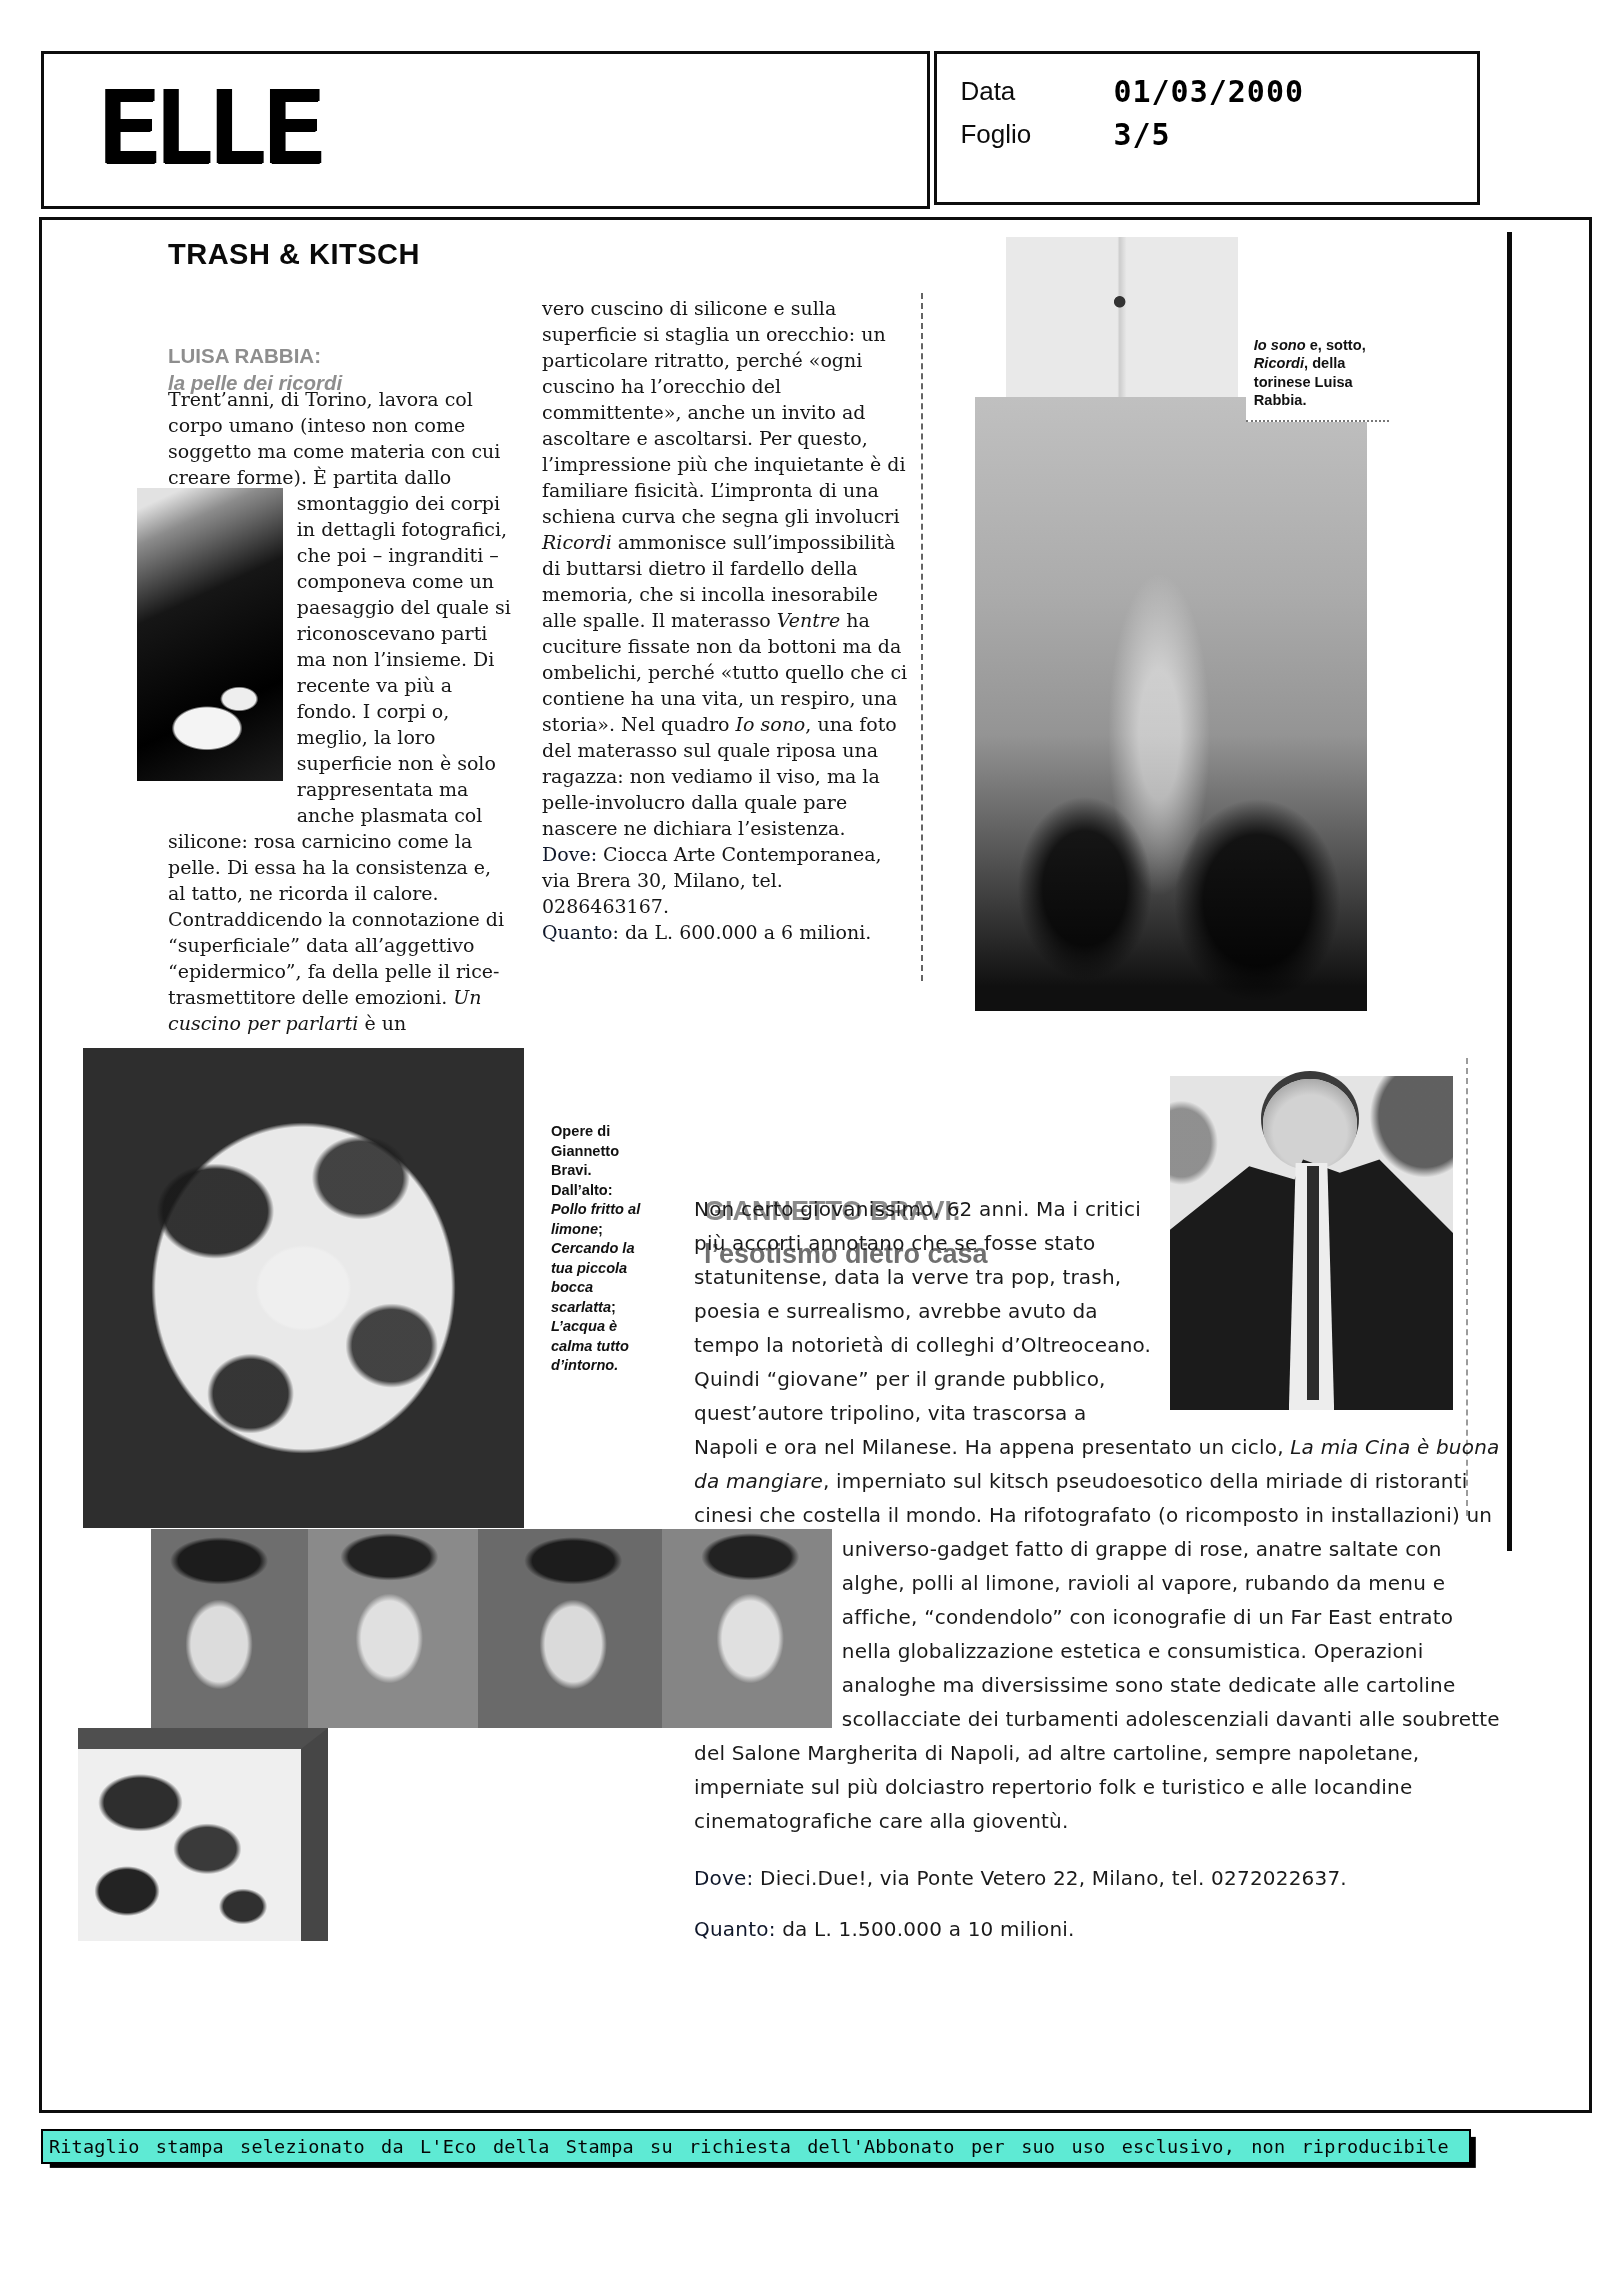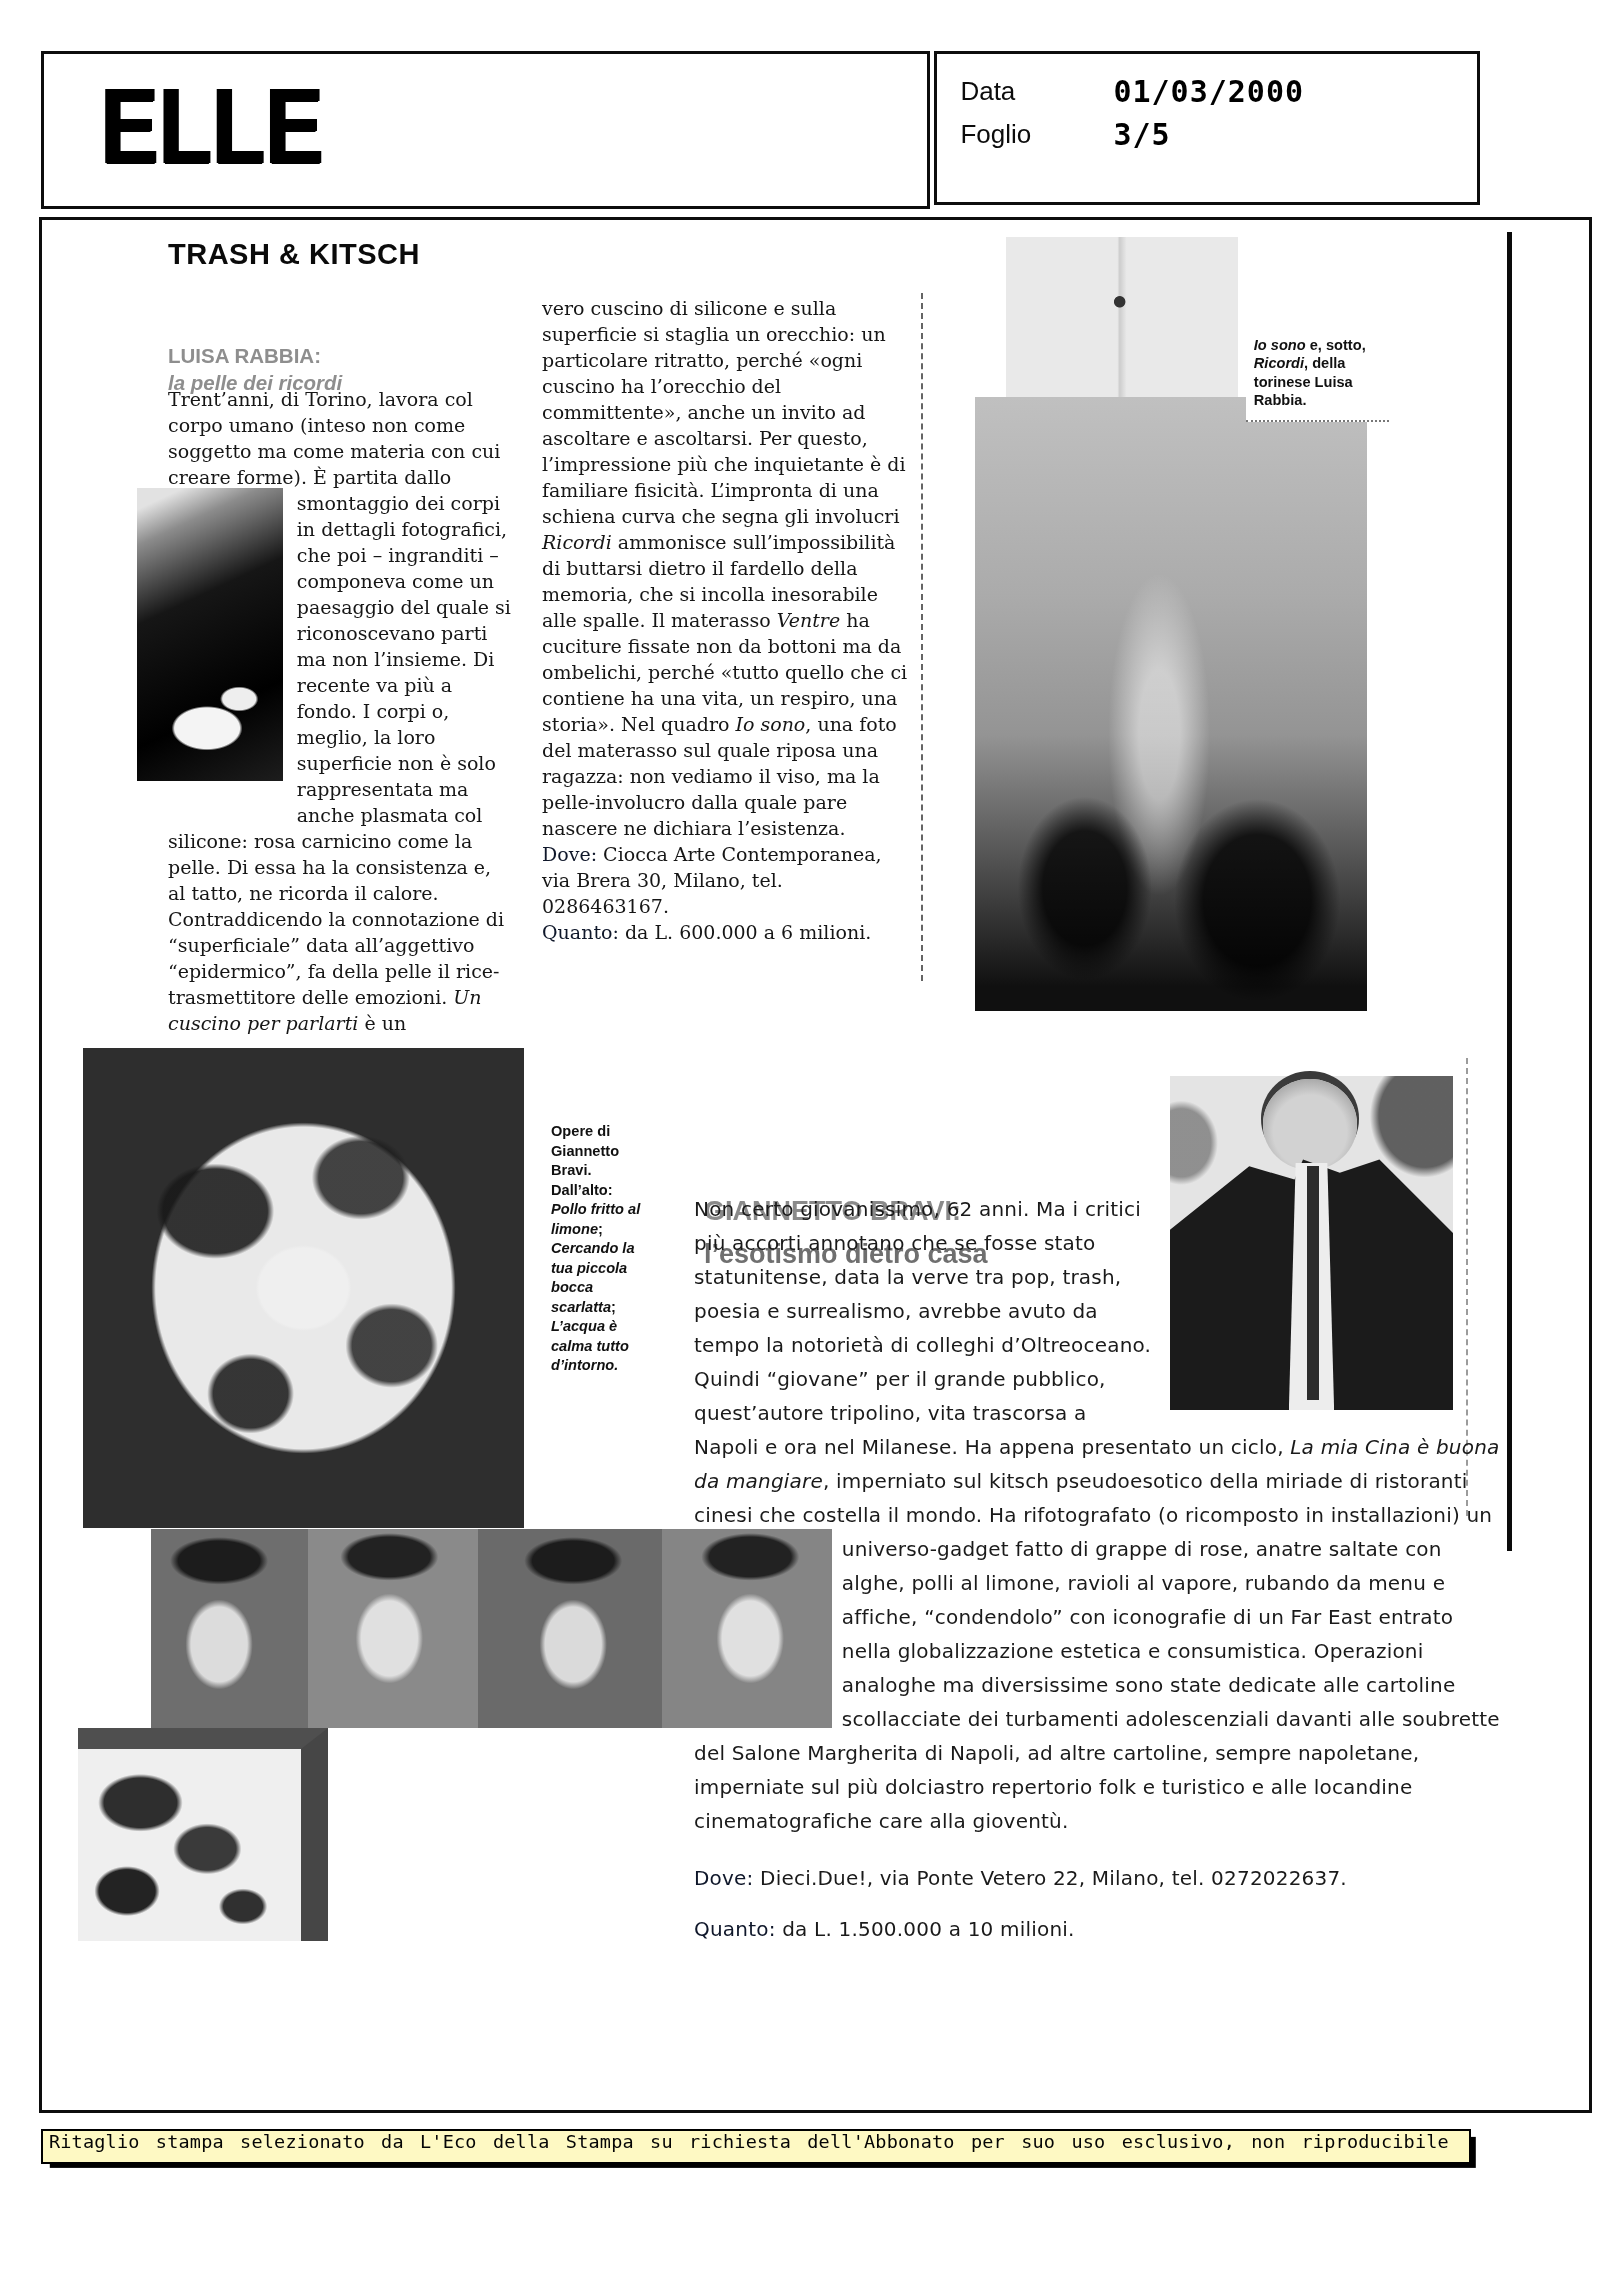--- a/index.html
+++ b/index.html
@@ -84,22 +84,22 @@
   #img-bravi .head{position:absolute;left:33%;top:1%;width:33%;height:27%;border-radius:50%;
      background:radial-gradient(circle at 50% 58%, #d2d2d2 52%, #8f8f8f 90%);
      box-shadow:0 -5.9px 0 2px #3b3b3b;}
   
   .vdash{border-left:2.9px dashed #4a4a4a;opacity:.85;}
   .vline{background:#0a0a0a;}
   
   #caption1{background:#fff;padding:5.9px 3.9px 9.8px 7.8px;border-bottom:2.9px dotted #777;z-index:5;}
   
   #footer-bar{position:absolute;left:41px;top:2129px;width:1430px;height:35px;
-      border:2.9px solid #000;box-sizing:border-box;background:#fef9c3;
-      box-shadow:6.8px 5.9px 0 -2px #000;display:flex;align-items:flex-start;}
+      border:2.9px solid #000;box-sizing:border-box;background:#5eead4;
+      box-shadow:6.8px 5.9px 0 -2px #000;display:flex;align-items:center;}
   #footer-bar span{font-family:"DejaVu Sans Mono",monospace;font-size:18.5px;letter-spacing:0.2px;
       word-spacing:4.9px;white-space:nowrap;padding-left:5.9px;color:#050505;}
 </style>
 </head>
 <body>
 
 <div class="page">
 
   <div class="hbox" id="logo-box">
     <div class="elle">ELLE</div>

